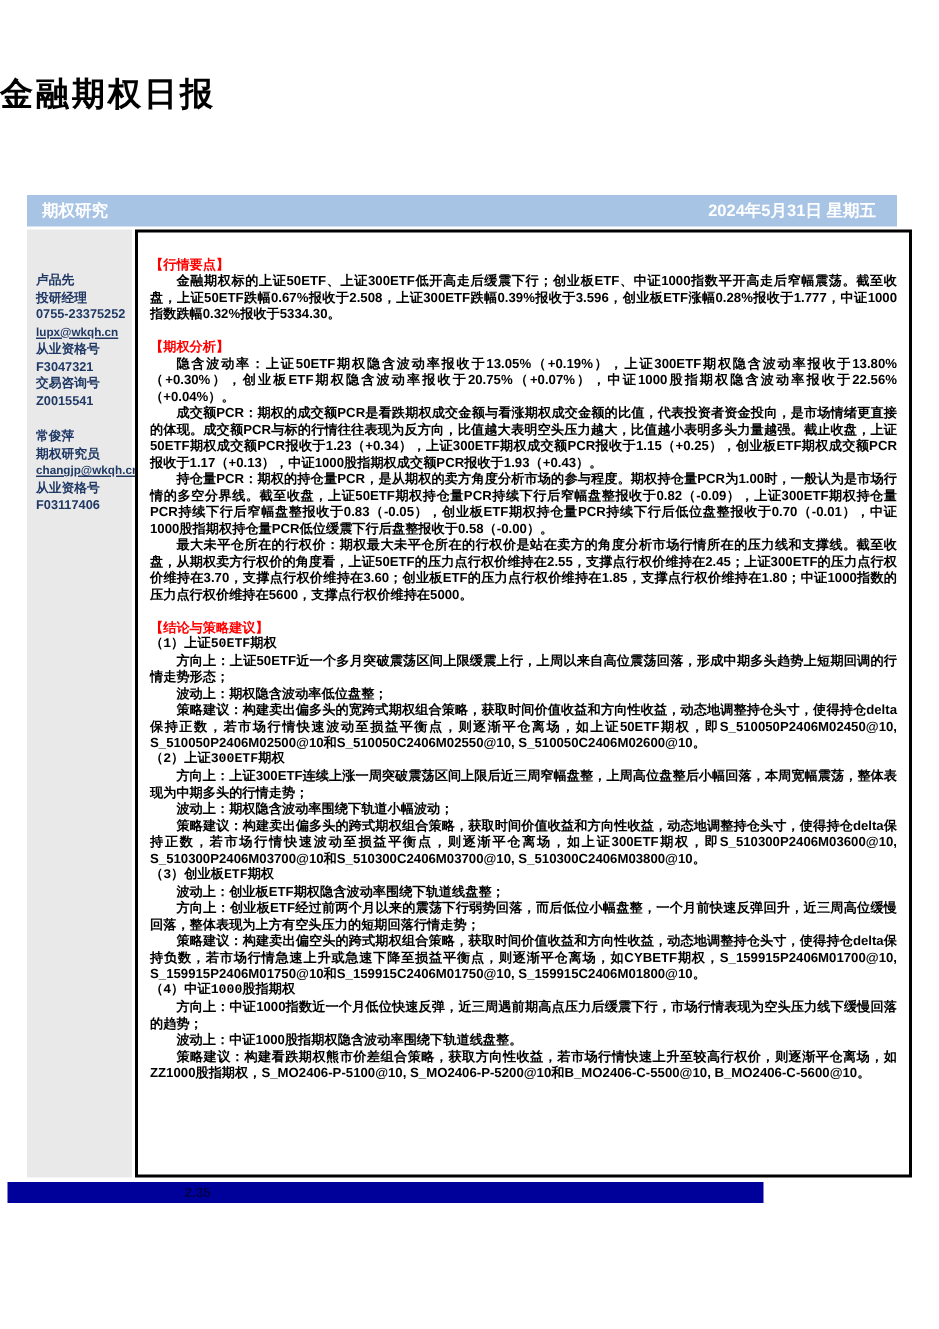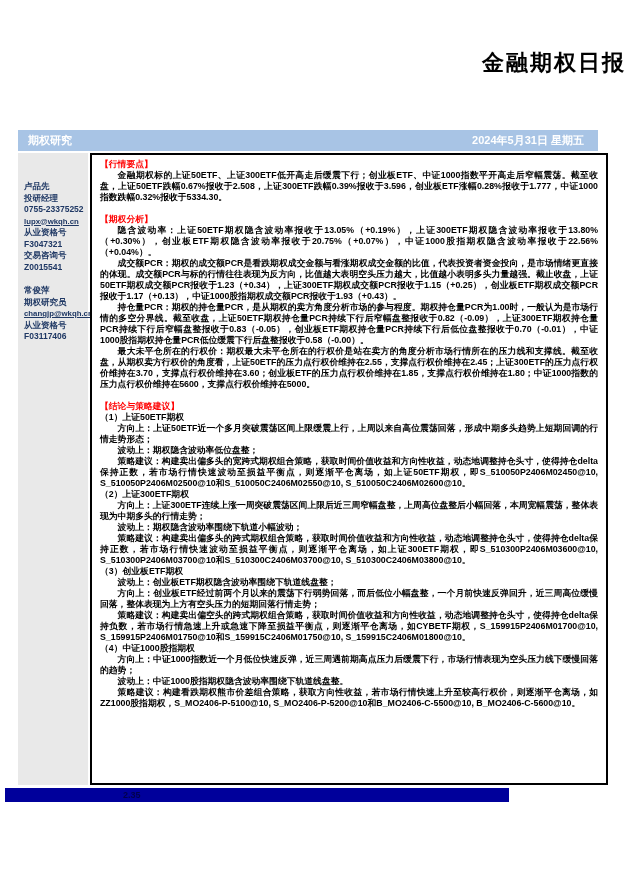--- a/index.html
+++ b/index.html
@@ -14,21 +14,21 @@
     background: #ffffff;
     font-family: "Liberation Sans", "DejaVu Sans", sans-serif;
     overflow: hidden;
   }
   .doc-title {
     position: absolute;
     top: 48px;
     left: 0;
     width: 100%;
     margin: 0;
-    text-align: right;
+    text-align: left;
     font-size: 22px;
     font-weight: bold;
     color: #000000;
     letter-spacing: 2px;
   }
   .header-bar {
     position: absolute;
     left: 18px;
     top: 130px;
     width: 580px;
@@ -62,29 +62,29 @@
   .analyst-gap { height: 12px; }
   .content-box {
     position: absolute;
     left: 90px;
     top: 153px;
     width: 518px;
     height: 632px;
     background: #ffffff;
     border: 2px solid #000000;
     box-sizing: border-box;
-    padding: 4px 8px;
+    padding: 16px 8px;
     color: #000000;
     font-size: 8.8px;
     font-weight: 600;
     line-height: 11px;
     text-align: justify;
   }
   .content-box p { margin: 0; text-indent: 2em; }
-  .content-box p.flush { text-indent: 0; }
+  .content-box p.flush { text-indent: 0; font-family: Liberation Mono, monospace; }
   .sec-heading {
     color: #ff0000;
     font-weight: bold;
     text-indent: 0 !important;
   }
   .sec-gap { margin-top: 11px !important; }
   .footer-bar {
     position: absolute;
     left: 5px;
     top: 788px;

